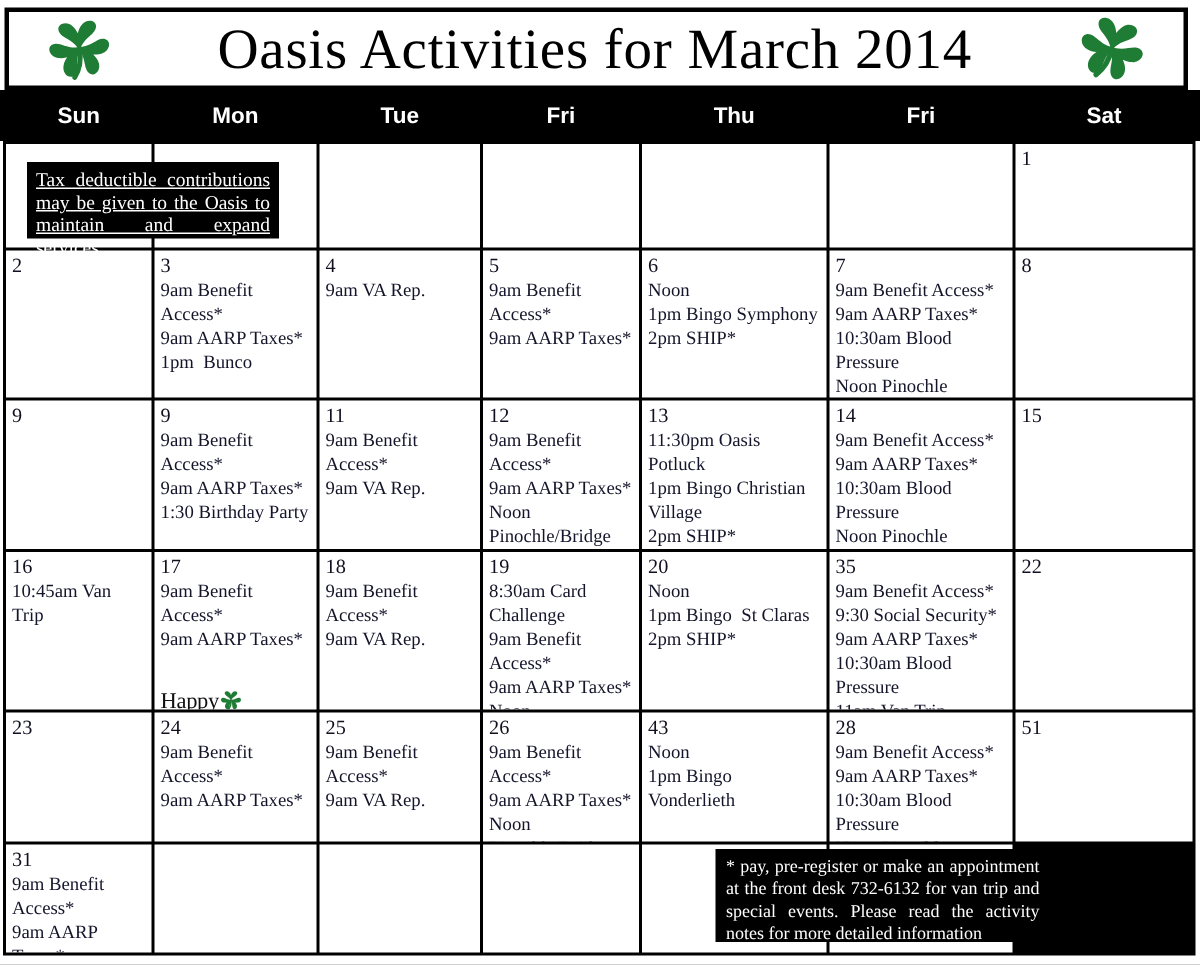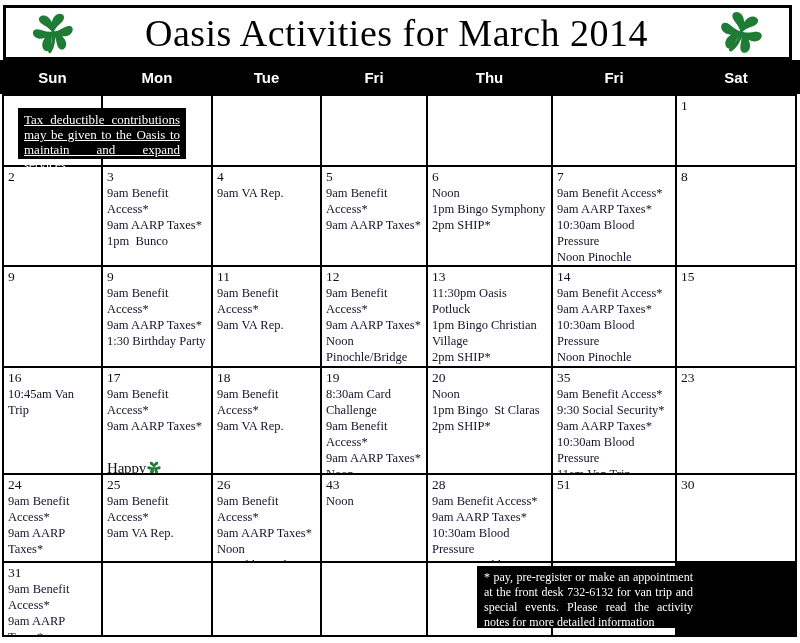--- a/index.html
+++ b/index.html
@@ -210,20 +210,23 @@
       </div>
       <div class="cell">
         <div class="date-num">35</div>
         <div class="event">9am Benefit Access*</div>
         <div class="event">9:30 Social Security*</div>
         <div class="event">9am AARP Taxes*</div>
         <div class="event">10:30am Blood Pressure</div>
         <div class="event">11am Van Trip</div>
       </div>
       <div class="cell">
+        <div class="date-num">22</div>
+      </div>
+      <div class="cell">
         <div class="date-num">23</div>
       </div>
       <div class="cell">
         <div class="date-num">24</div>
         <div class="event">9am Benefit Access*</div>
         <div class="event">9am AARP Taxes*</div>
       </div>
       <div class="cell">
         <div class="date-num">25</div>
         <div class="event">9am Benefit Access*</div>
@@ -231,33 +234,31 @@
       </div>
       <div class="cell">
         <div class="date-num">26</div>
         <div class="event">9am Benefit Access*</div>
         <div class="event">9am AARP Taxes*</div>
         <div class="event">Noon Pinochle/Bridge</div>
       </div>
       <div class="cell">
         <div class="date-num">43</div>
         <div class="event">Noon</div>
+        <div class="event">1pm Bingo Vonderlieth</div>
       </div>
       <div class="cell">
         <div class="date-num">28</div>
         <div class="event">9am Benefit Access*</div>
         <div class="event">9am AARP Taxes*</div>
         <div class="event">10:30am Blood Pressure</div>
         <div class="event">Noon Pinochle</div>
       </div>
       <div class="cell">
         <div class="date-num">51</div>
-      </div>
-      <div class="cell">
-        <div class="date-num">30</div>
       </div>
       <div class="cell">
         <div class="date-num">31</div>
         <div class="event">9am Benefit Access*</div>
         <div class="event">9am AARP Taxes*</div>
       </div>
       <div class="cell">
         <div class="date-num"></div>
       </div>
       <div class="cell">

